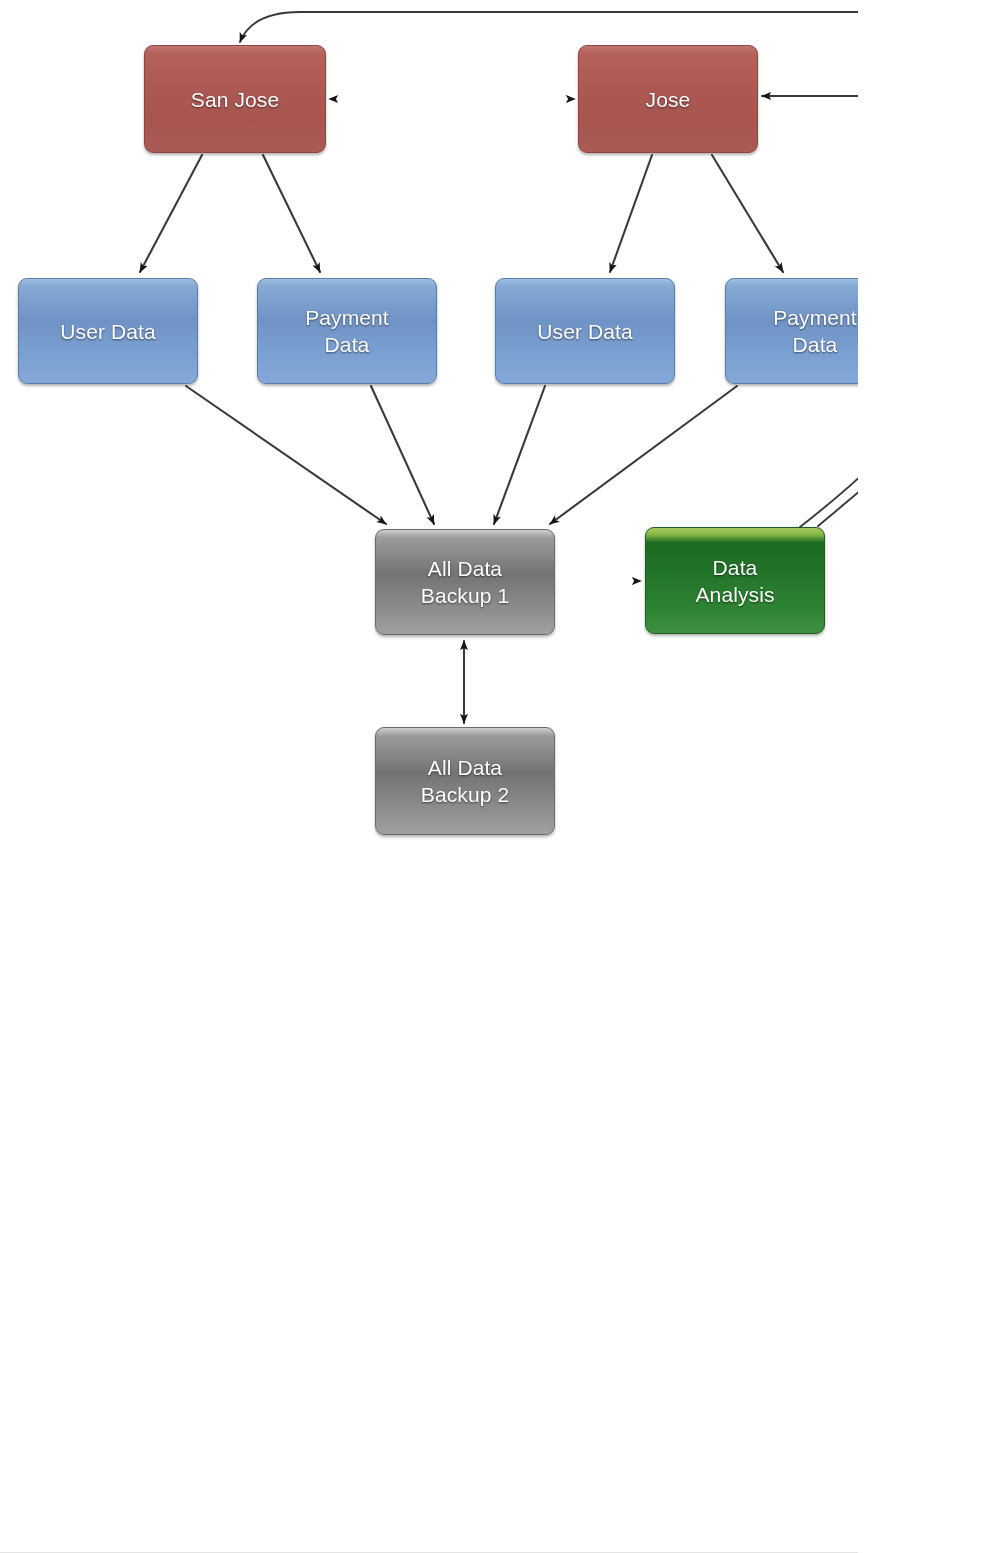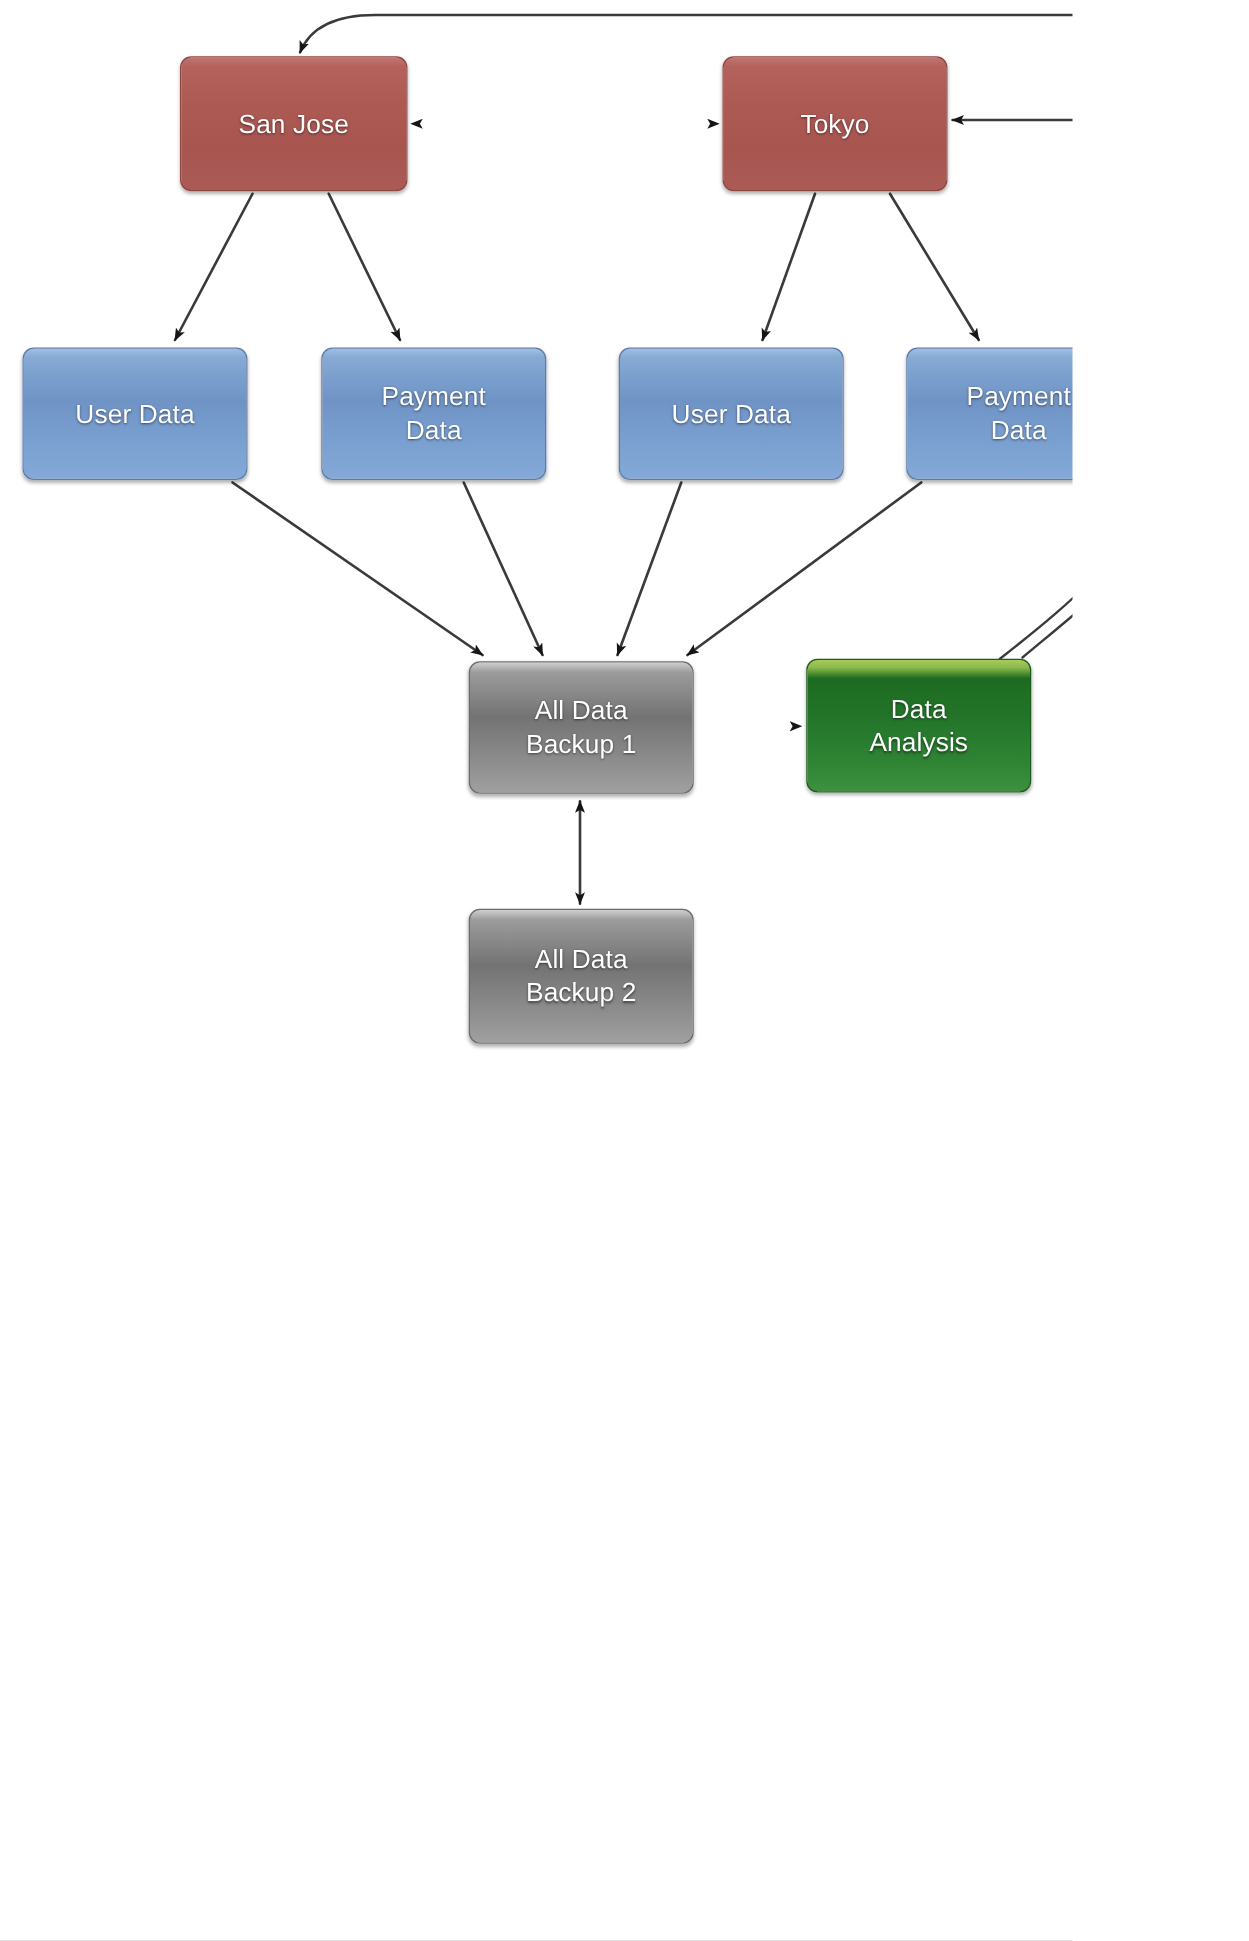--- a/index.html
+++ b/index.html
@@ -134,21 +134,21 @@
                L 300 12
                C 268 12, 248 22, 240 42" stroke-width="1.9" marker-end="url(#ah)"></path>
     </g>
   </svg>
 
   <div class="node site" style="left:144px; top:45px; width:182px; height:108px;">
     <span>San Jose</span>
   </div>
 
   <div class="node site" style="left:578px; top:45px; width:180px; height:108px;">
-    <span>Tokyo</span>
+    <span>Jose</span>
   </div>
 
   <div class="node data" style="left:18px; top:278px; width:180px; height:106px;">
     <span>User Data</span>
   </div>
 
   <div class="node data" style="left:257px; top:278px; width:180px; height:106px;">
     <span>Payment
 Data</span>
   </div>

